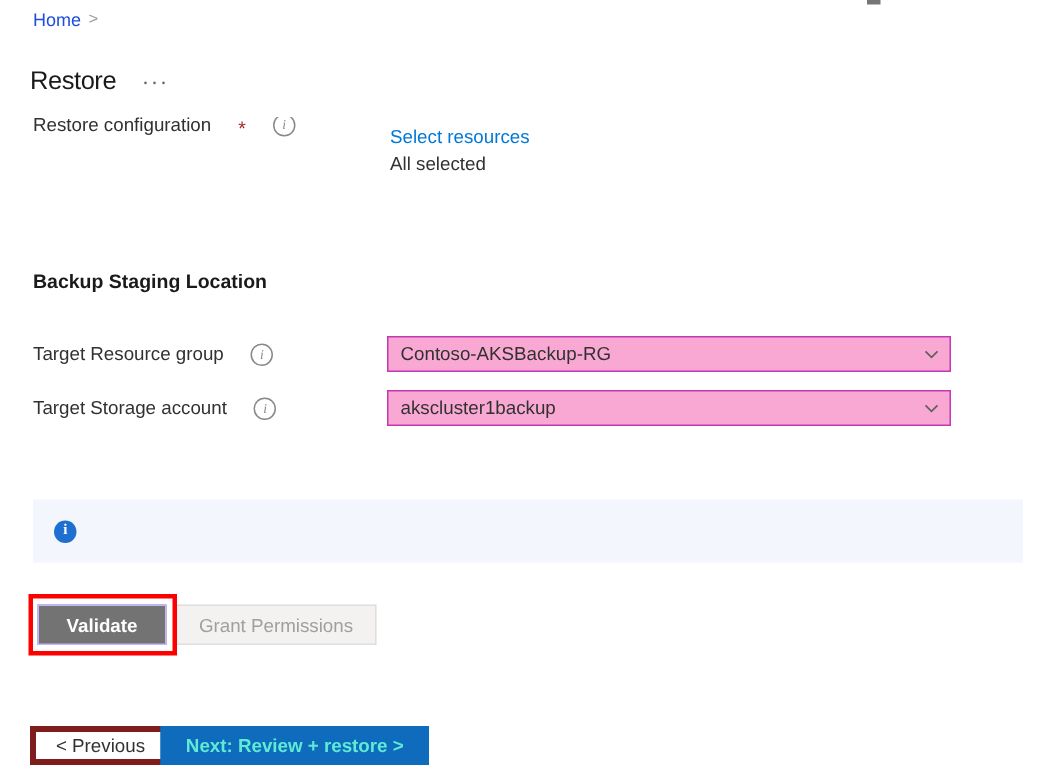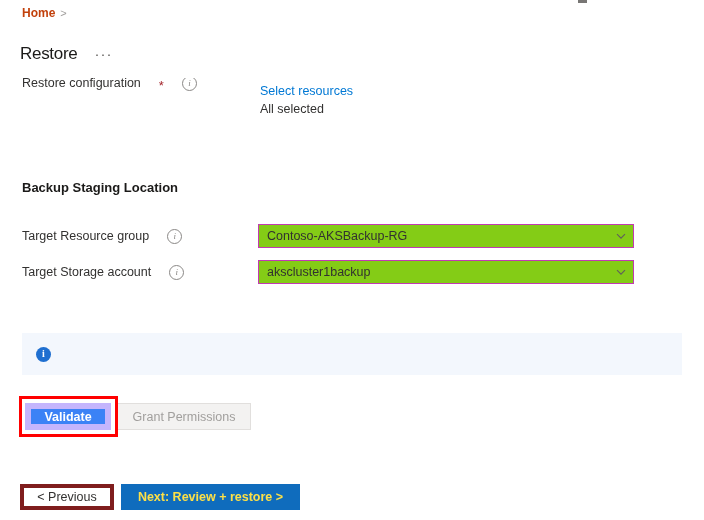--- a/index.html
+++ b/index.html
@@ -33,24 +33,23 @@
     position: absolute;
     left: 22px;
     top: 5px;
     font-size: 12px;
     line-height: 16px;
     display: flex;
     align-items: center;
     gap: 5px;
   }
   .breadcrumb a {
-    color: #c2410c;
+    color: #1d4ed8;
     text-decoration: none;
     cursor: pointer;
-    font-weight: bold;
   }
   .breadcrumb .sep {
     color: #a19f9d;
     font-size: 11px;
   }
 
   
   .title-row {
     position: absolute;
     left: 20px;
@@ -159,21 +158,21 @@
   }
 
   
   .dropdown {
     position: absolute;
     left: 258px;
     width: 376px;
     height: 24px;
     box-sizing: border-box;
     border: 1px solid #c239b3;
-    background: #84cc16;
+    background: #f9a8d4;
     display: flex;
     align-items: center;
     padding: 0 4px 0 8px;
     font-size: 12.5px;
     color: #323130;
     cursor: pointer;
   }
   .dropdown .dd-val {
     flex: 1 1 auto;
     overflow: hidden;
@@ -227,22 +226,22 @@
   }
 
   
   .validate-btn {
     position: absolute;
     left: 25px;
     top: 403px;
     width: 86px;
     height: 27px;
     box-sizing: border-box;
-    background: #3b82f6;
-    border: 6px solid #c4b5fd;
+    background: #737373;
+    border: 1px solid #c4b5fd;
     color: #ffffff;
     font-size: 12.5px;
     font-weight: 600;
     font-family: "Liberation Sans", sans-serif;
     cursor: pointer;
     display: flex;
     align-items: center;
     justify-content: center;
     padding: 0;
   }
@@ -293,28 +292,28 @@
     font-family: "Liberation Sans", sans-serif;
     cursor: pointer;
     display: flex;
     align-items: center;
     justify-content: center;
     padding: 0;
   }
 
   .footer-next {
     position: absolute;
-    left: 121px;
+    left: 107px;
     top: 484px;
     width: 179px;
     height: 26px;
     box-sizing: border-box;
     background: #0f6cbd;
     border: 1px solid #0f6cbd;
-    color: #fde047;
+    color: #5eead4;
     font-size: 12.5px;
     font-weight: 600;
     font-family: "Liberation Sans", sans-serif;
     cursor: pointer;
     display: flex;
     align-items: center;
     justify-content: center;
     padding: 0;
   }
 </style>

